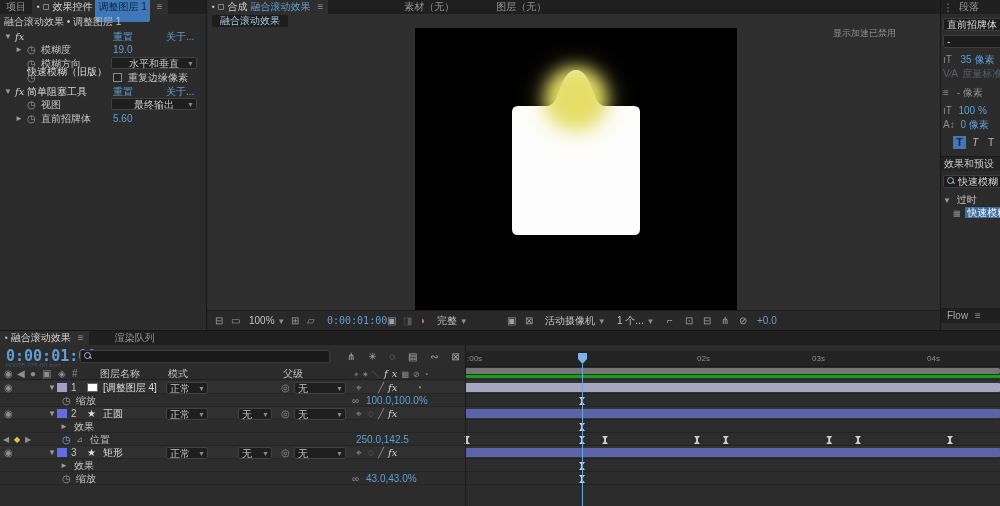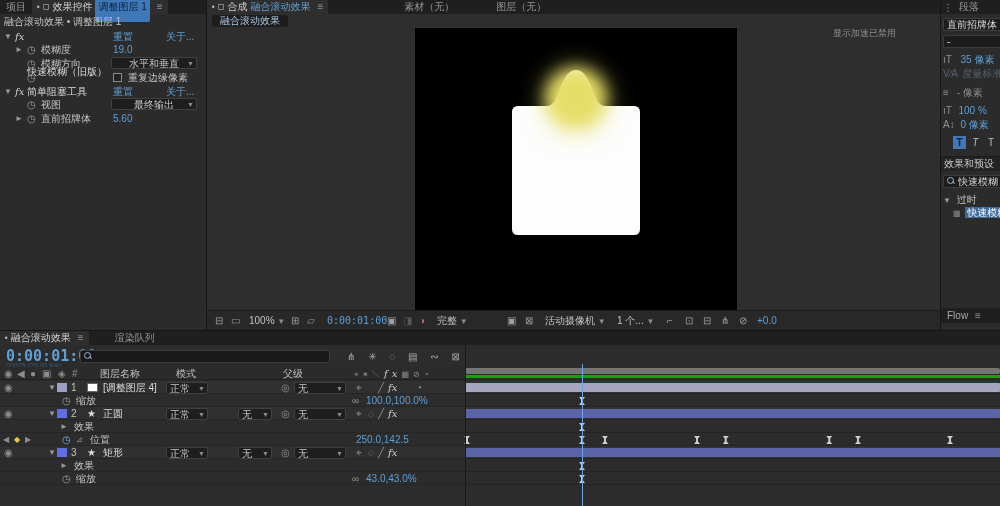--- a/index.html
+++ b/index.html
@@ -256,33 +256,40 @@
     </div>
     <div class="abs" style="left:342px;top:19px;line-height:13px;">
       <span class="tbtn">⋔</span>
       <span class="tbtn">✳</span>
       <span class="tbtn">◌</span>
       <span class="tbtn">▤</span>
       <span class="tbtn">∾</span>
       <span class="tbtn">⊠</span>
     </div>
 
+    <div class="abs" style="left:465px;top:20px;width:535px;height:16px;background:#232323;border-bottom:1px solid #1a1a1a;">
+      <span class="abs dim tiny" style="left:2px;top:3px;">:00s</span>
+      <span class="abs dim tiny" style="left:232px;top:3px;">02s</span>
+      <span class="abs dim tiny" style="left:347px;top:3px;">03s</span>
+      <span class="abs dim tiny" style="left:462px;top:3px;">04s</span>
+      <span class="abs" style="left:113px;top:2px;width:9px;height:11px;background:#7db3e8;clip-path:polygon(0 0,100% 0,100% 55%,50% 100%,0 55%);"></span>
+    </div>
 
     <div class="abs" style="left:465px;top:37px;width:535px;height:6px;background:#757575;border-radius:2px;"></div>
     <div class="abs" style="left:465px;top:44px;width:535px;height:3px;background:#12a312;"></div>
 
     <div class="abs" style="left:0;top:36px;width:465px;height:13px;background:#2b2b2b;border-bottom:1px solid #202020;line-height:13px;">
       <span class="abs dim" style="left:4px;">◉</span>
       <span class="abs dim" style="left:17px;">◀</span>
       <span class="abs dim" style="left:30px;">●</span>
       <span class="abs dim" style="left:42px;">▣</span>
       <span class="abs dim" style="left:58px;">◈</span>
       <span class="abs dim" style="left:72px;">#</span>
       <span class="abs" style="left:100px;">图层名称</span>
-      <span class="abs" style="left:176px;">模式</span>
+      <span class="abs" style="left:168px;">模式</span>
       <span class="abs" style="left:222px;margin-top:16px;">T TrkMat</span>
       <span class="abs" style="left:283px;">父级</span>
       <span class="abs dim tiny" style="left:354px;letter-spacing:4px;">⌖✶╲<i class="fxbadge">fx</i>▦⊘◔</span>
     </div>
 
     <div class="row" style="left:0;top:50px;width:465px;background:#303030;border-bottom:1px solid #252525;">
       <span class="abs dim" style="left:4px;">◉</span>
       <span class="abs twirl" style="left:48px;">▼</span>
       <span class="abs" style="left:57px;top:2px;width:10px;height:9px;background:#9ea0c4;"></span>
       <span class="abs" style="left:71px;">1</span>

